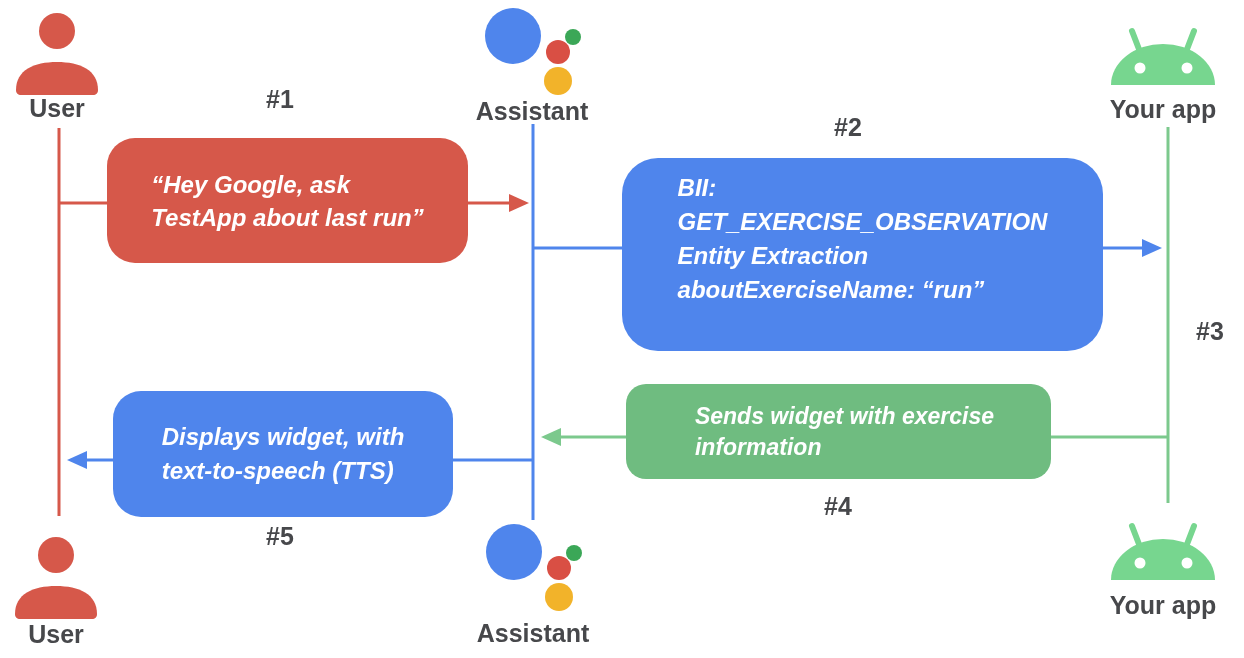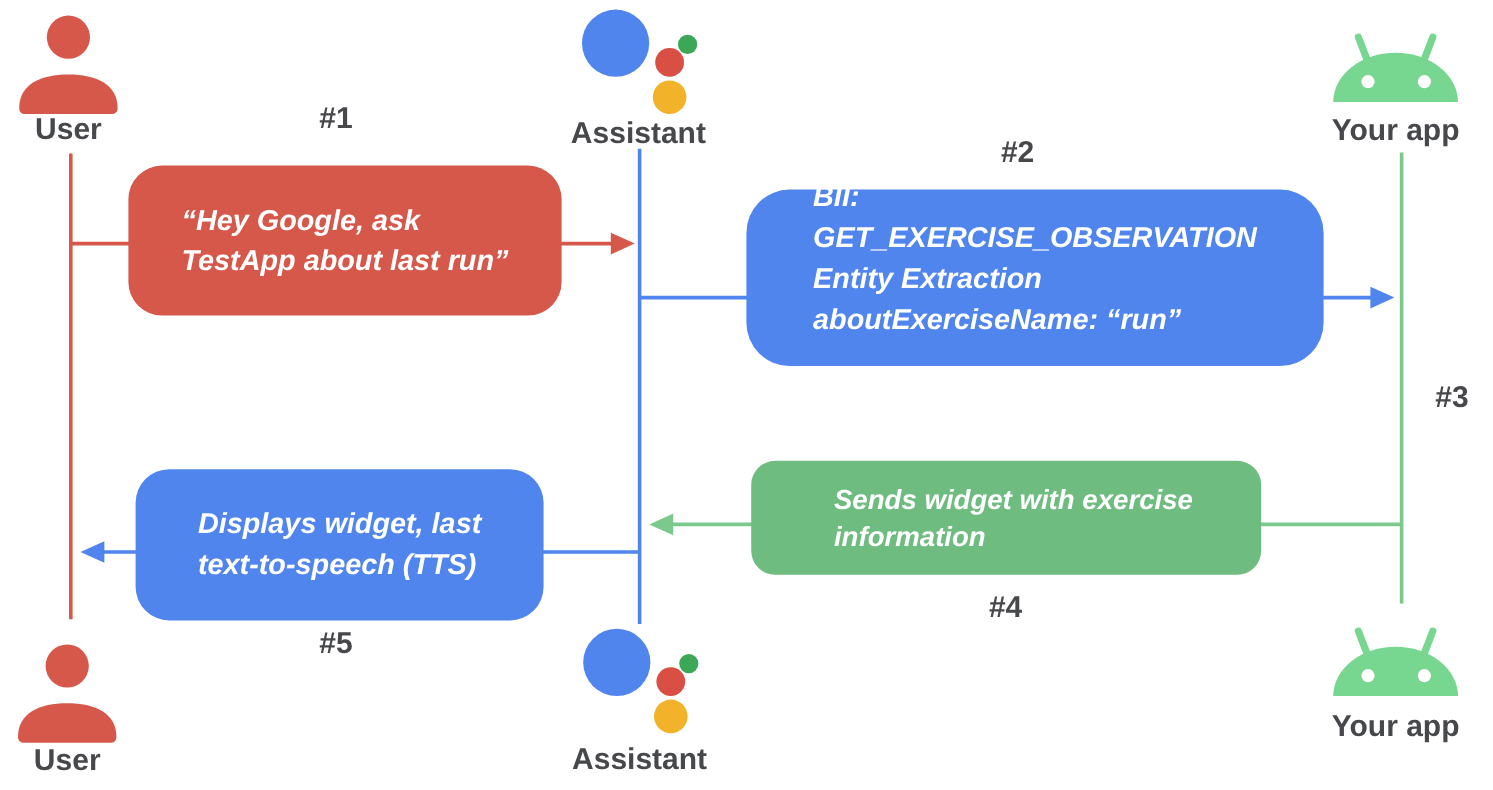--- a/index.html
+++ b/index.html
@@ -18,21 +18,21 @@
     align-items: center;
     justify-content: center;
     text-align: left;
     color: #ffffff;
     font-weight: 700;
     white-space: pre-line;
     box-sizing: border-box;
     font-style: italic;
   }
   .msg-1 { left: 107px; top: 138px; width: 361px; height: 125px; border-radius: 28px; font-size: 24px; line-height: 33px; }
-  .msg-2 { left: 622px; top: 158px; width: 481px; height: 147px; border-radius: 36px; font-size: 24px; line-height: 34px; padding-bottom: 32px; }
+  .msg-2 { left: 622px; top: 158px; width: 481px; height: 193px; border-radius: 36px; font-size: 24px; line-height: 34px; padding-bottom: 32px; }
   .msg-4 { left: 626px; top: 384px; width: 425px; height: 95px;  border-radius: 20px; font-size: 23px; line-height: 31px; }
   .msg-5 { left: 113px; top: 391px; width: 340px; height: 126px; border-radius: 28px; font-size: 24px; line-height: 34px; }
   .step-label {
     position: absolute;
     width: 90px;
     text-align: center;
     font-size: 25px;
     font-weight: 700;
   }
   .step-1 { left: 235px;  top: 85px;  }
@@ -130,21 +130,21 @@
 TestApp about last run”</div>
 
   <div class="msg msg-2" style="background-color: rgb(79, 133, 236);">BII:
 GET_EXERCISE_OBSERVATION
 Entity Extraction
 aboutExerciseName: “run”</div>
 
   <div class="msg msg-4" style="background-color: rgb(111, 188, 128); padding-left: 12px;">Sends widget with exercise
 information</div>
 
-  <div class="msg msg-5" style="background-color: rgb(79, 133, 236);">Displays widget, last
+  <div class="msg msg-5" style="background-color: rgb(79, 133, 236);">Displays widget, with
 text-to-speech (TTS)</div>
 
   <div class="step-label step-1" style="color: rgb(71, 72, 75);">#1</div>
   <div class="step-label step-2" style="color: rgb(71, 72, 75);">#2</div>
   <div class="step-label step-3" style="color: rgb(71, 72, 75);">#3</div>
   <div class="step-label step-4" style="color: rgb(71, 72, 75);">#4</div>
   <div class="step-label step-5" style="color: rgb(71, 72, 75);">#5</div>
 
   <div class="actor-label actor-user-top" style="color: rgb(71, 72, 75);">User</div>
   <div class="actor-label actor-assistant-top" style="color: rgb(71, 72, 75);">Assistant</div>

